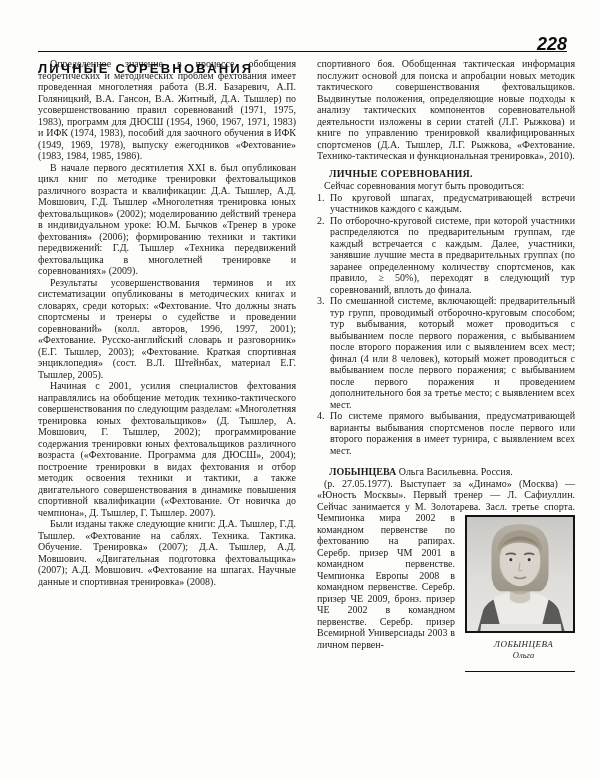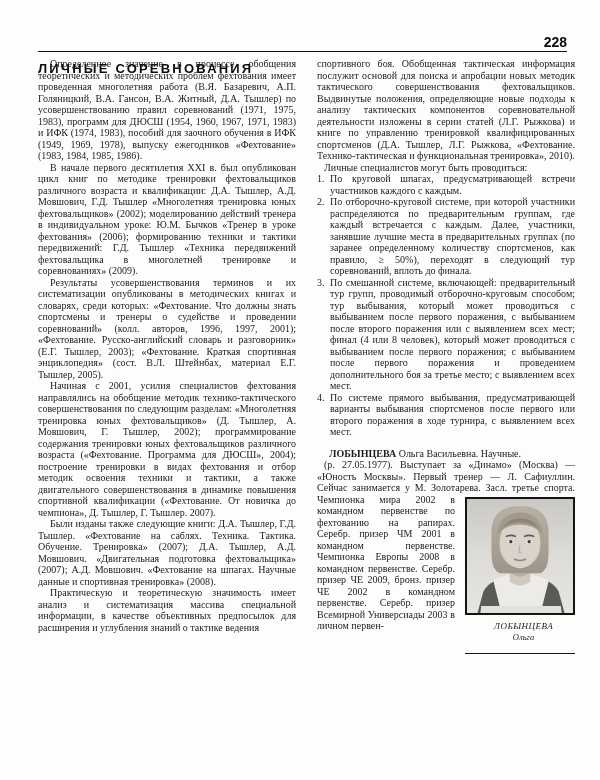--- a/index.html
+++ b/index.html
@@ -10,21 +10,21 @@
   }
   
   .hdr-title{
     position:absolute;left:38px;top:37px;
     font-family:"Liberation Sans", sans-serif;
     font-weight:bold;font-size:13px;letter-spacing:2.2px;color:#0c0c0c;margin-top:24px;
   }
   .hdr-num{
     position:absolute;right:33px;top:34px;
     font-family:"Liberation Sans", sans-serif;
-    font-weight:bold;font-size:14px;color:#0c0c0c;
+    font-weight:bold;font-size:18px;color:#0c0c0c;font-style:italic;
   }
   .hdr-rule{
     position:absolute;left:38px;top:51px;width:529px;height:0;
     border-top:1.6px solid #111;
   }
   
   .col{
     position:absolute;top:58px;width:258px;
     font-size:10px;line-height:11.5px;text-align:justify;color:#1c1c1c;
   }
@@ -67,46 +67,46 @@
   <div class="hdr-title">ЛИЧНЫЕ СОРЕВНОВАНИЯ</div>
   <div class="hdr-num">228</div>
   <div class="hdr-rule"></div>
 
   <div class="col col-left">
     <p class="ind">Определенное значение в процессе обобщения теоретических и методических проблем фехтования имеет проведенная многолетняя работа (В.Я. Базаревич, А.П. Голяницкий, В.А. Гансон, В.А. Житный, Д.А. Тышлер) по усовершенствованию правил соревнований (1971, 1975, 1983), программ для ДЮСШ (1954, 1960, 1967, 1971, 1983) и ИФК (1974, 1983), пособий для заочного обучения в ИФК (1949, 1969, 1978), выпуску ежегодников «Фехтование» (1983, 1984, 1985, 1986).</p>
     <p class="ind">В начале первого десятилетия XXI в. был опубликован цикл книг по методике тренировки фехтовальщиков различного возраста и квалификации: Д.А. Тышлер, А.Д. Мовшович, Г.Д. Тышлер «Многолетняя тренировка юных фехтовальщиков» (2002); моделированию действий тренера в индивидуальном уроке: Ю.М. Бычков «Тренер в уроке фехтования» (2006); формированию техники и тактики передвижений: Г.Д. Тышлер «Техника передвижений фехтовальщика в многолетней тренировке и соревнованиях» (2009).</p>
     <p class="ind">Результаты усовершенствования терминов и их систематизации опубликованы в методических книгах и словарях, среди которых: «Фехтование. Что должны знать спортсмены и тренеры о судействе и проведении соревнований» (колл. авторов, 1996, 1997, 2001); «Фехтование. Русско-английский словарь и разговорник» (Е.Г. Тышлер, 2003); «Фехтование. Краткая спортивная энциклопедия» (сост. В.Л. Штейнбах, материал Е.Г. Тышлер, 2005).</p>
     <p class="ind">Начиная с 2001, усилия специалистов фехтования направлялись на обобщение методик технико-тактического совершенствования по следующим разделам: «Многолетняя тренировка юных фехтовальщиков» (Д. Тышлер, А. Мовшович, Г. Тышлер, 2002); программирование содержания тренировки юных фехтовальщиков различного возраста («Фехтование. Программа для ДЮСШ», 2004); построение тренировки в видах фехтования и отбор методик освоения техники и тактики, а также двигательного совершенствования в динамике повышения спортивной квалификации («Фехтование. От новичка до чемпиона», Д. Тышлер, Г. Тышлер. 2007).</p>
     <p class="ind">Были изданы также следующие книги: Д.А. Тышлер, Г.Д. Тышлер. «Фехтование на саблях. Техника. Тактика. Обучение. Тренировка» (2007); Д.А. Тышлер, А.Д. Мовшович. «Двигательная подготовка фехтовальщика» (2007); А.Д. Мовшович. «Фехтование на шпагах. Научные данные и спортивная тренировка» (2008).</p>
-    <p class="ind">Практическую и теоретическую значимость имеет анализ и систематизация массива специальной информации, в качестве объективных предпосылок для расширения и углубления знаний о тактике ведения</p>
   </div>
 
   <div class="col col-right">
     <p>спортивного боя. Обобщенная тактическая информация послужит основой для поиска и апробации новых методик тактического совершенствования фехтовальщиков. Выдвинутые положения, определяющие новые подходы к анализу тактических компонентов соревновательной деятельности изложены в серии статей (Л.Г. Рыжкова) и книге по управлению тренировкой квалифицированных спортсменов (Д.А. Тышлер, Л.Г. Рыжкова, «Фехтование. Технико-тактическая и функциональная тренировка», 2010).</p>
 
-    <p class="ind-sm">Личные специалистов могут быть проводиться:</p>
+    <p class="sec-head">ЛИЧНЫЕ СОРЕВНОВАНИЯ.</p>
+    <p class="ind-sm">Сейчас соревнования могут быть проводиться:</p>
 
     <div class="li">
       <span class="li-num">1.</span>
       <span class="li-body">По круговой шпагах, предусматривающей встречи участников каждого с каждым.</span>
     </div>
     <div class="li">
       <span class="li-num">2.</span>
       <span class="li-body">По отборочно-круговой системе, при которой участники распределяются по предварительным группам, где каждый встречается с каждым. Далее, участники, занявшие лучшие места в предварительных группах (по заранее определенному количеству спортсменов, как правило, ≥ 50%), переходят в следующий тур соревнований, вплоть до финала.</span>
     </div>
     <div class="li">
       <span class="li-num">3.</span>
       <span class="li-body">По смешанной системе, включающей: предварительный тур групп, проводимый отборочно-круговым способом; тур выбывания, который может проводиться с выбыванием после первого поражения, с выбыванием после второго поражения или с выявлением всех мест; финал (4 или 8 человек), который может проводиться с выбыванием после первого поражения; с выбыванием после первого поражения и проведением дополнительного боя за третье место; с выявлением всех мест.</span>
     </div>
     <div class="li">
       <span class="li-num">4.</span>
-      <span class="li-body">По системе прямого выбывания, предусматривающей варианты выбывания спортсменов после первого или второго поражения в ходе турнира, с выявлением всех мест.</span>
+      <span class="li-body">По системе прямого выбывания, предусматривающей варианты выбывания спортсменов после первого или второго поражения в имеет турнира, с выявлением всех мест.</span>
     </div>
 
-    <p class="bio-name"><span class="b">ЛОБЫНЦЕВА</span><span> Ольга Васильевна. Научные.</span></p>
+    <p class="bio-name"><span class="b">ЛОБЫНЦЕВА</span><span> Ольга Васильевна. Россия.</span></p>
 
     <p class="ind-sm"><span>(р. 27.05.1977). Выступает за «Динамо» (Москва) — «Юность Москвы». Первый тренер — Л. Сафиуллин. Сейчас занимается у </span><span class="it">М. Золотарева</span><span>. Засл. третье </span><span class="photo-float">
           <span class="photo-frame">
             <svg viewBox="0 0 104 114" preserveAspectRatio="xMidYMid slice" xmlns="http://www.w3.org/2000/svg">
         <defs>
           <linearGradient id="bgG" x1="0" y1="0" x2="0" y2="1">
             <stop offset="0" stop-color="#c9c8c5"></stop>
             <stop offset="0.5" stop-color="#dddcd9"></stop>
             <stop offset="1" stop-color="#e6e5e2"></stop>
           </linearGradient>

